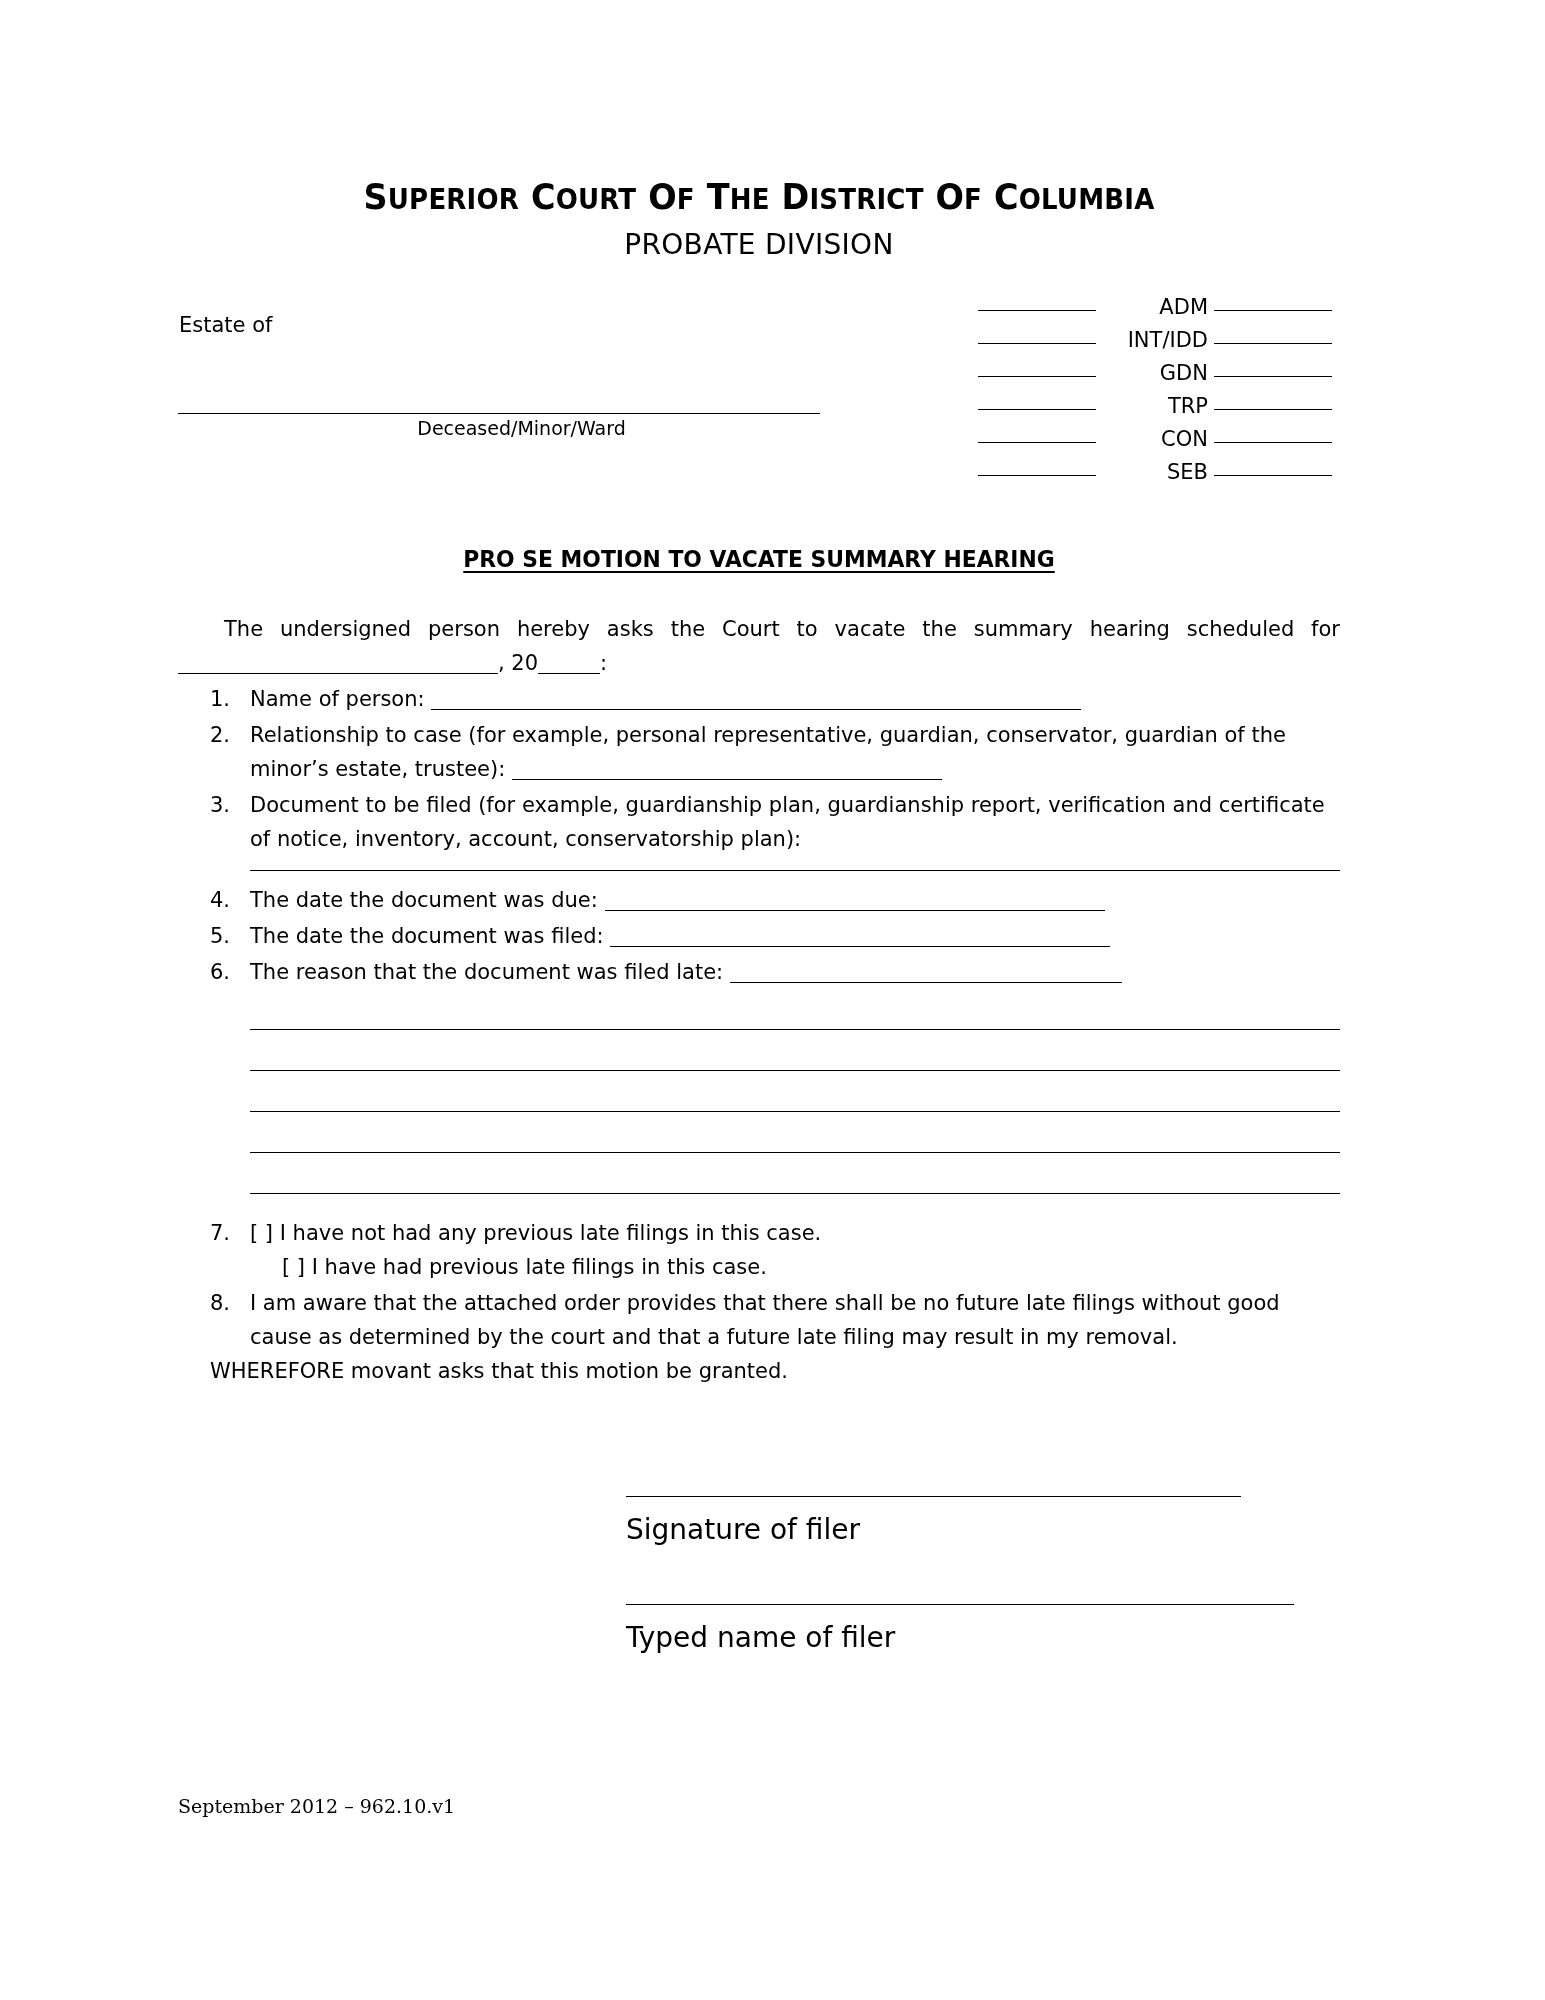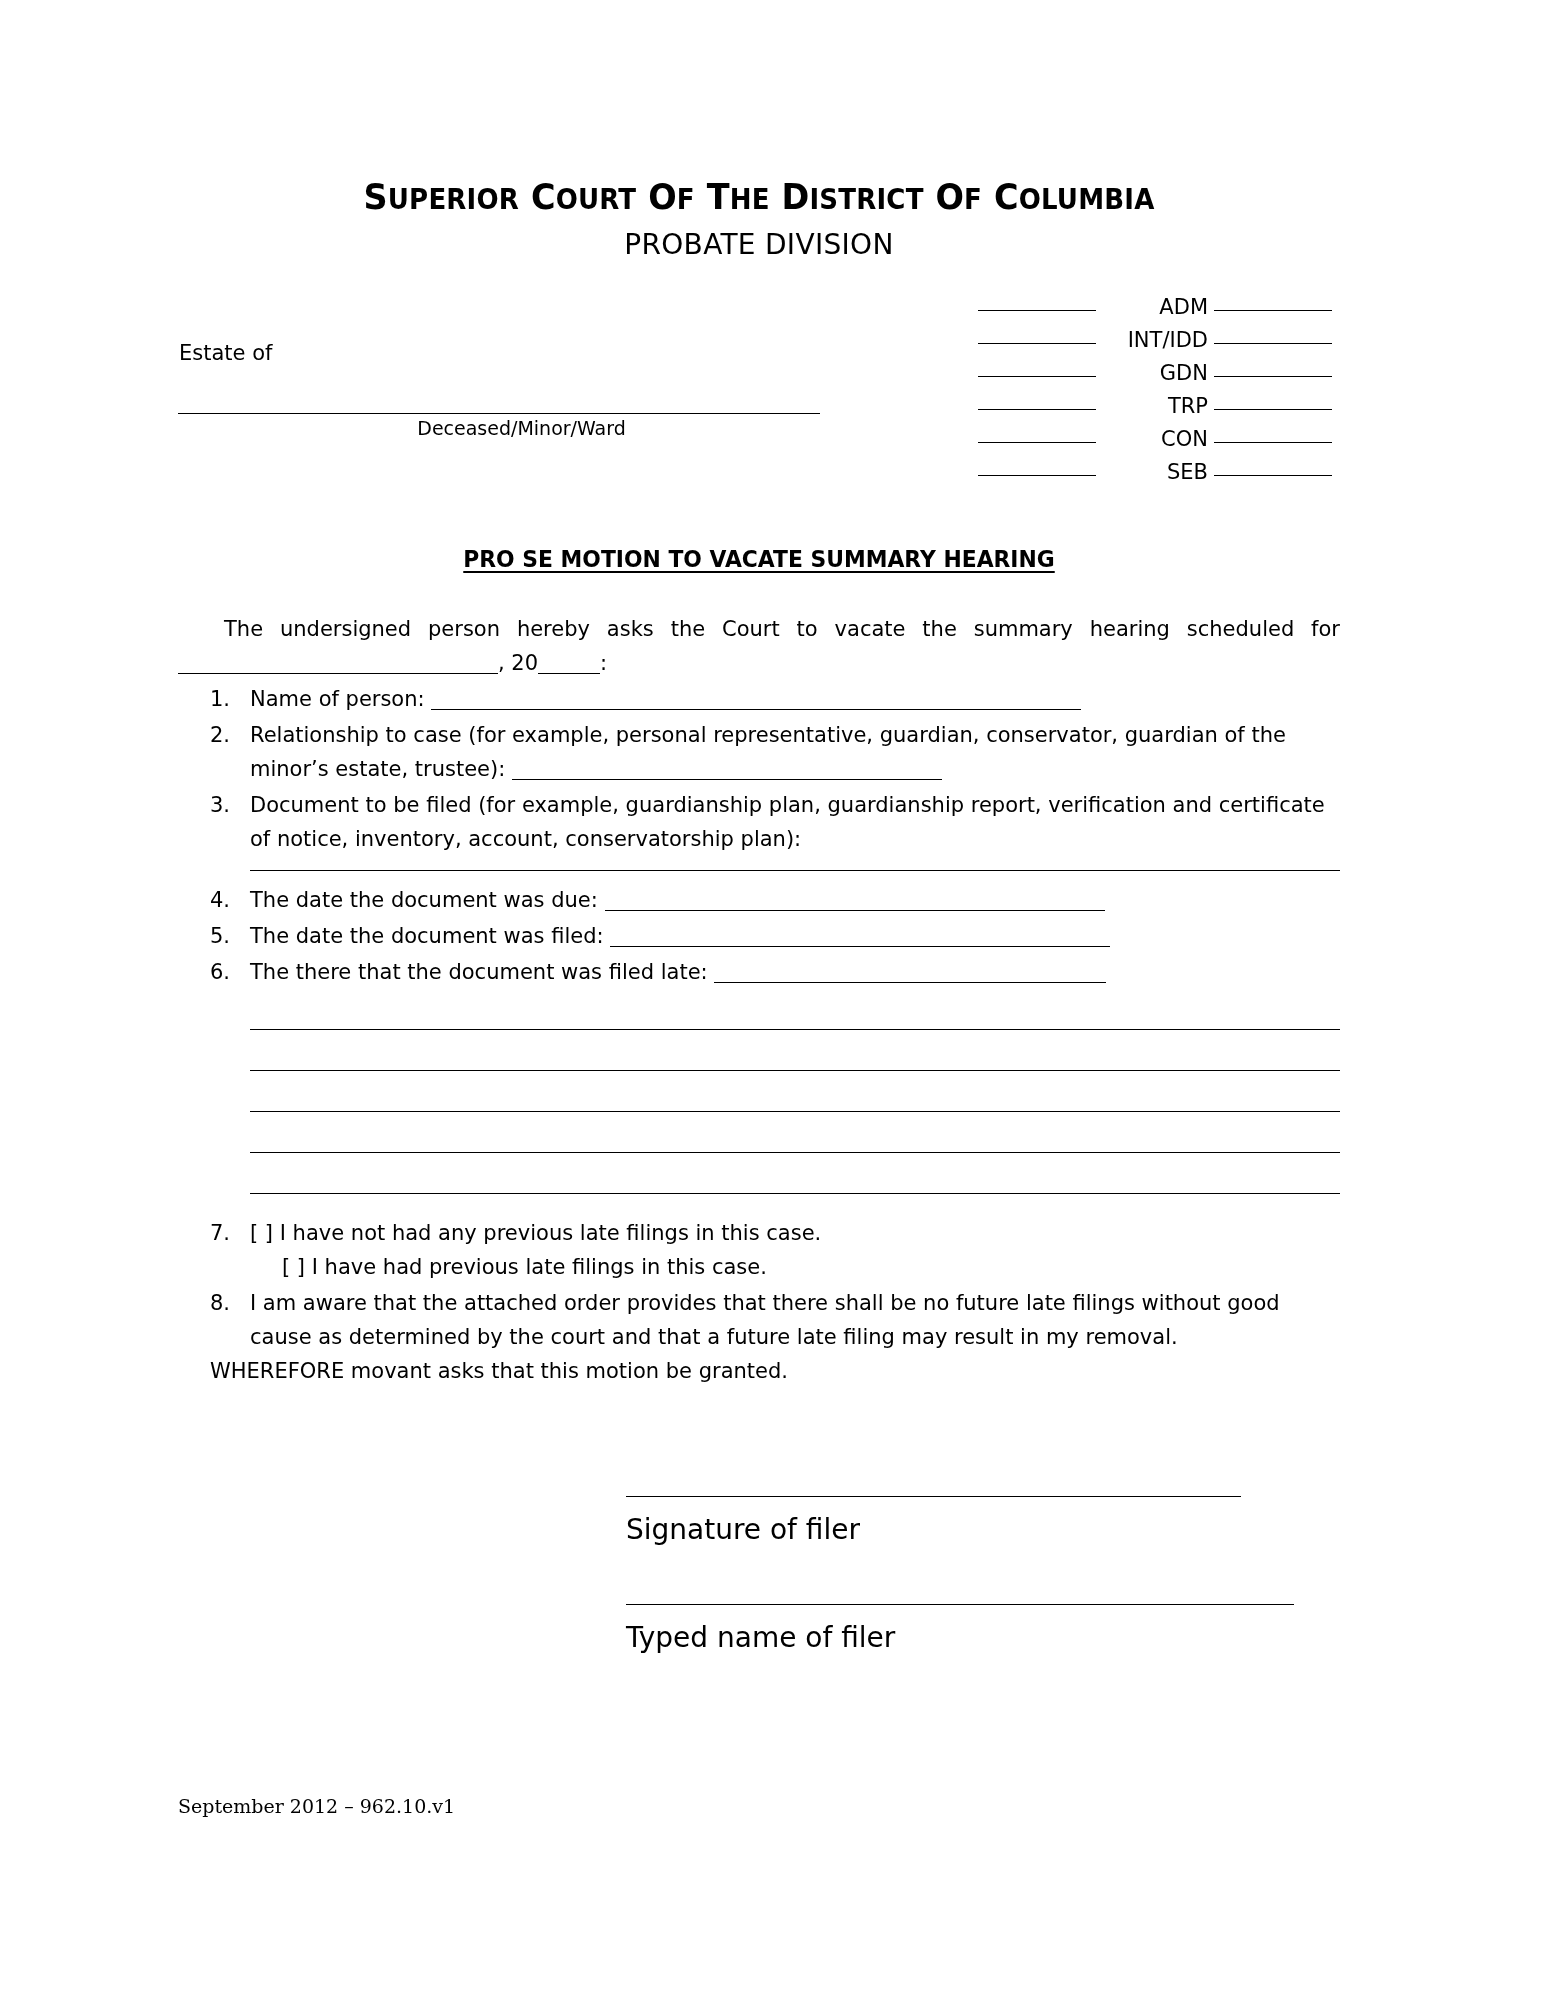--- a/index.html
+++ b/index.html
@@ -58,21 +58,21 @@
     height: 195px;
   }
   .estate-col {
     position: absolute;
     left: 0;
     top: 0;
     width: 650px;
   }
   .estate-of {
     font-size: 21px;
-    margin-top: 50px;
+    margin-top: 22px;
     margin-left: 1px;
   }
   .estate-rule {
     position: absolute;
     left: 0;
     top: 122px;
     width: 642px;
     border-bottom: 1.6px solid #000;
   }
   .estate-caption {
@@ -312,21 +312,21 @@
         <span class="num">5.</span>
         <span class="li-text nowrapjust">
           <span>The date the document was filed:</span>
           <span class="u" style="width:500px"></span>
         </span>
       </li>
 
       <li>
         <span class="num">6.</span>
         <span class="li-text nowrapjust">
-          <span>The there that the document was filed late:</span>
+          <span>The reason that the document was filed late:</span>
           <span class="u" style="width:392px"></span>
         </span>
       </li>
     </ol>
 
     <div class="reason-lines">
       <span class="blankline"></span>
       <span class="blankline"></span>
       <span class="blankline"></span>
       <span class="blankline"></span>

